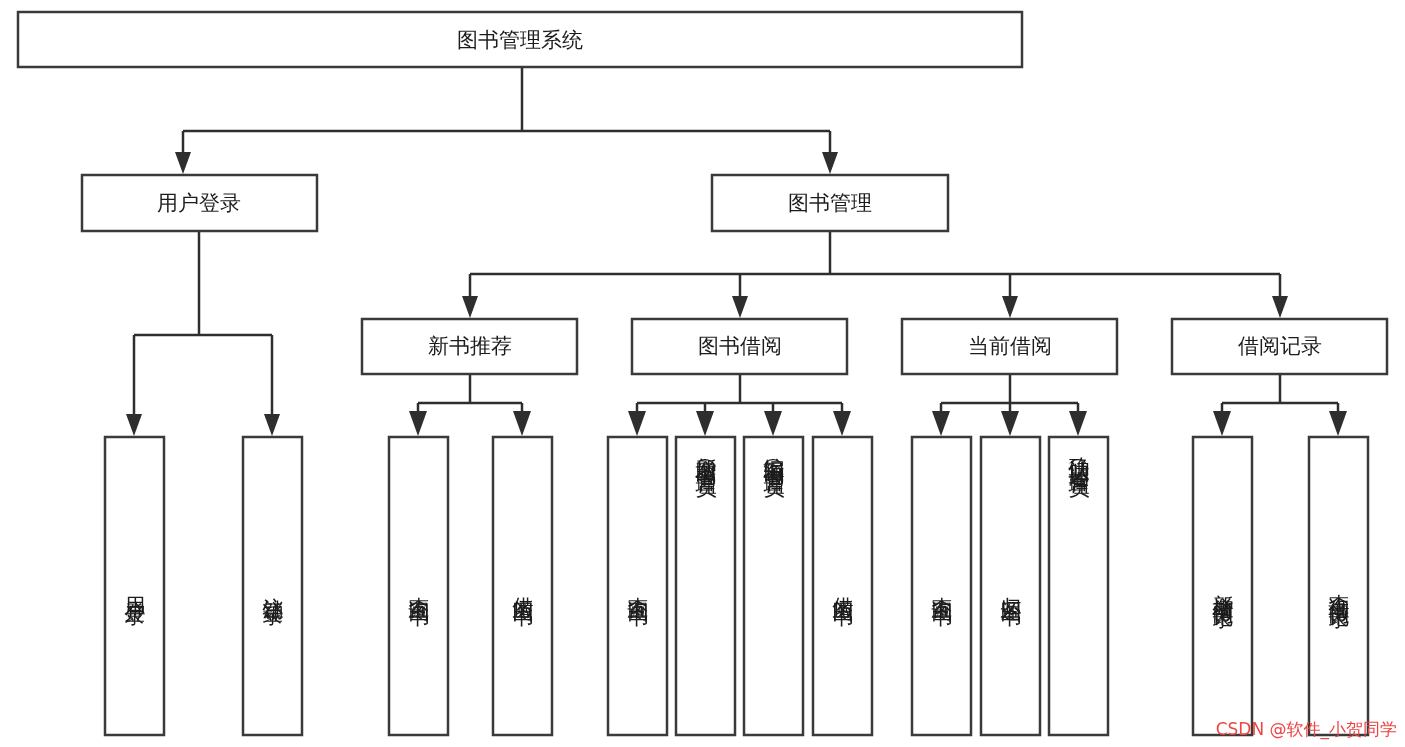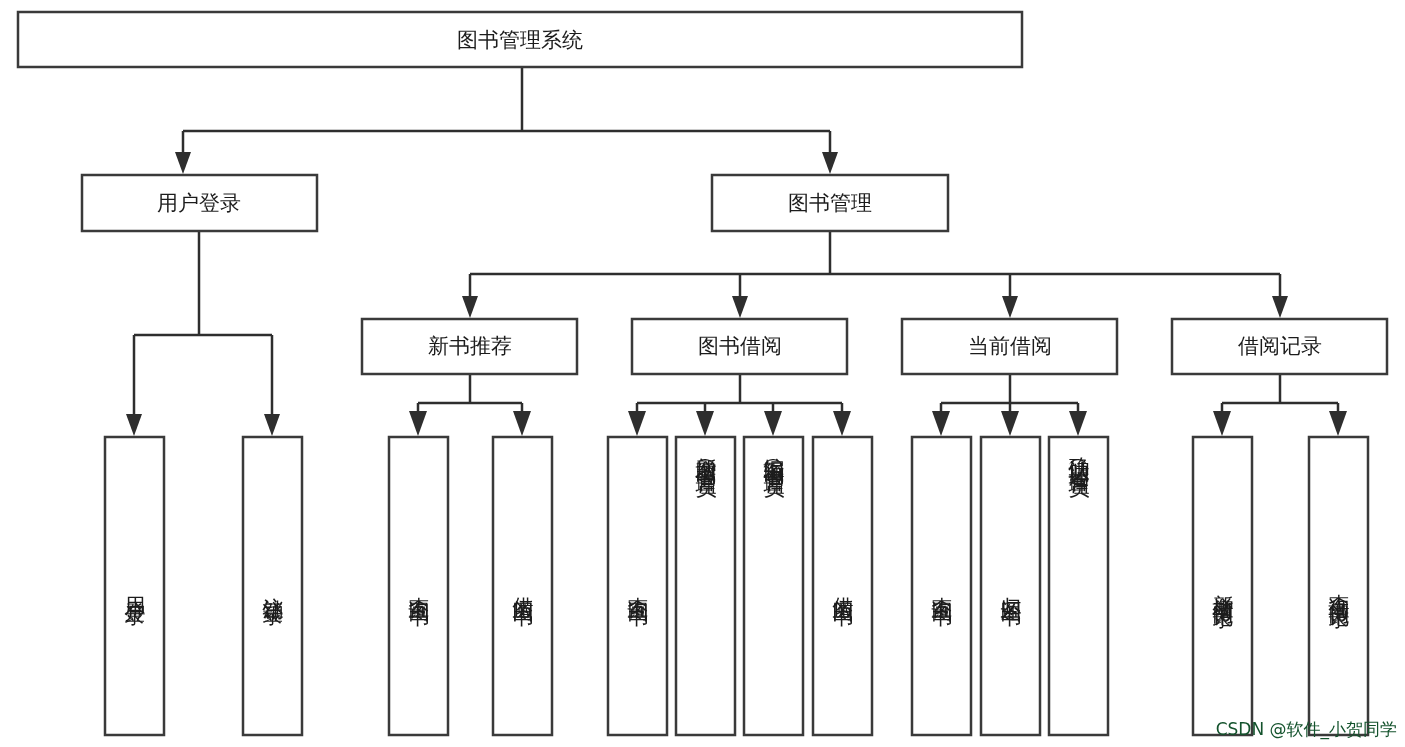--- a/index.html
+++ b/index.html
@@ -50,21 +50,21 @@
   .arrow-head {
     fill: #2e2e2e;
     stroke: none;
   }
   .watermark {
     position: absolute;
     right: 8px;
     bottom: 6px;
     font-family: "DejaVu Sans", "Liberation Sans", sans-serif;
     font-size: 17px;
-    color: #14532d;
+    color: #ef4444;
     white-space: nowrap;
     pointer-events: none;
   }
   .leaf-fo-inner {
     width: 100%;
     height: 100%;
     display: flex;
     align-items: center;
     justify-content: center;
   }

